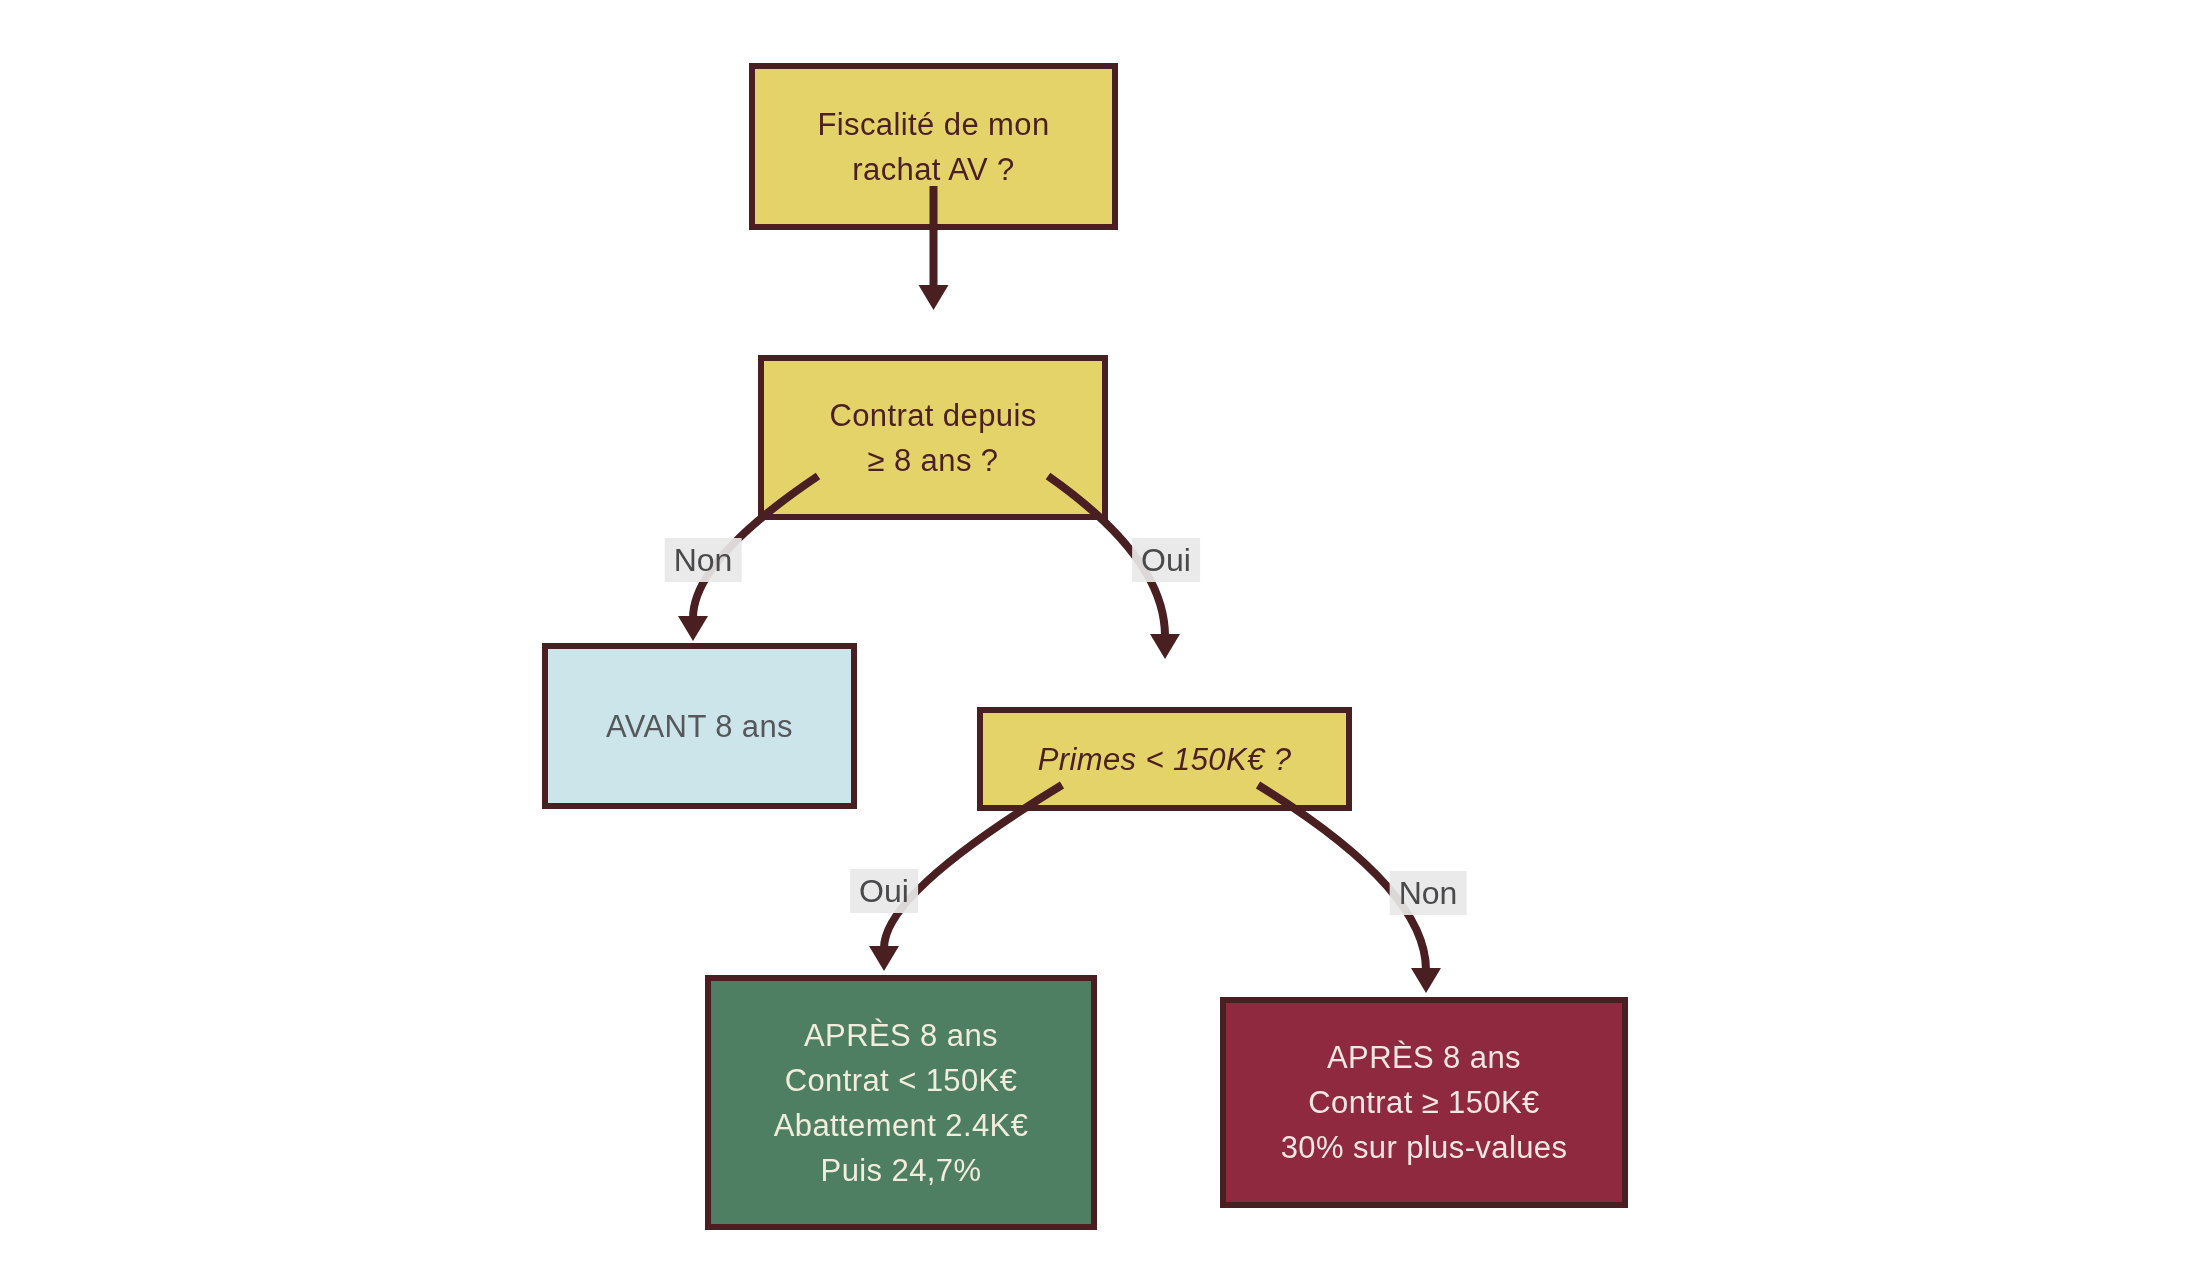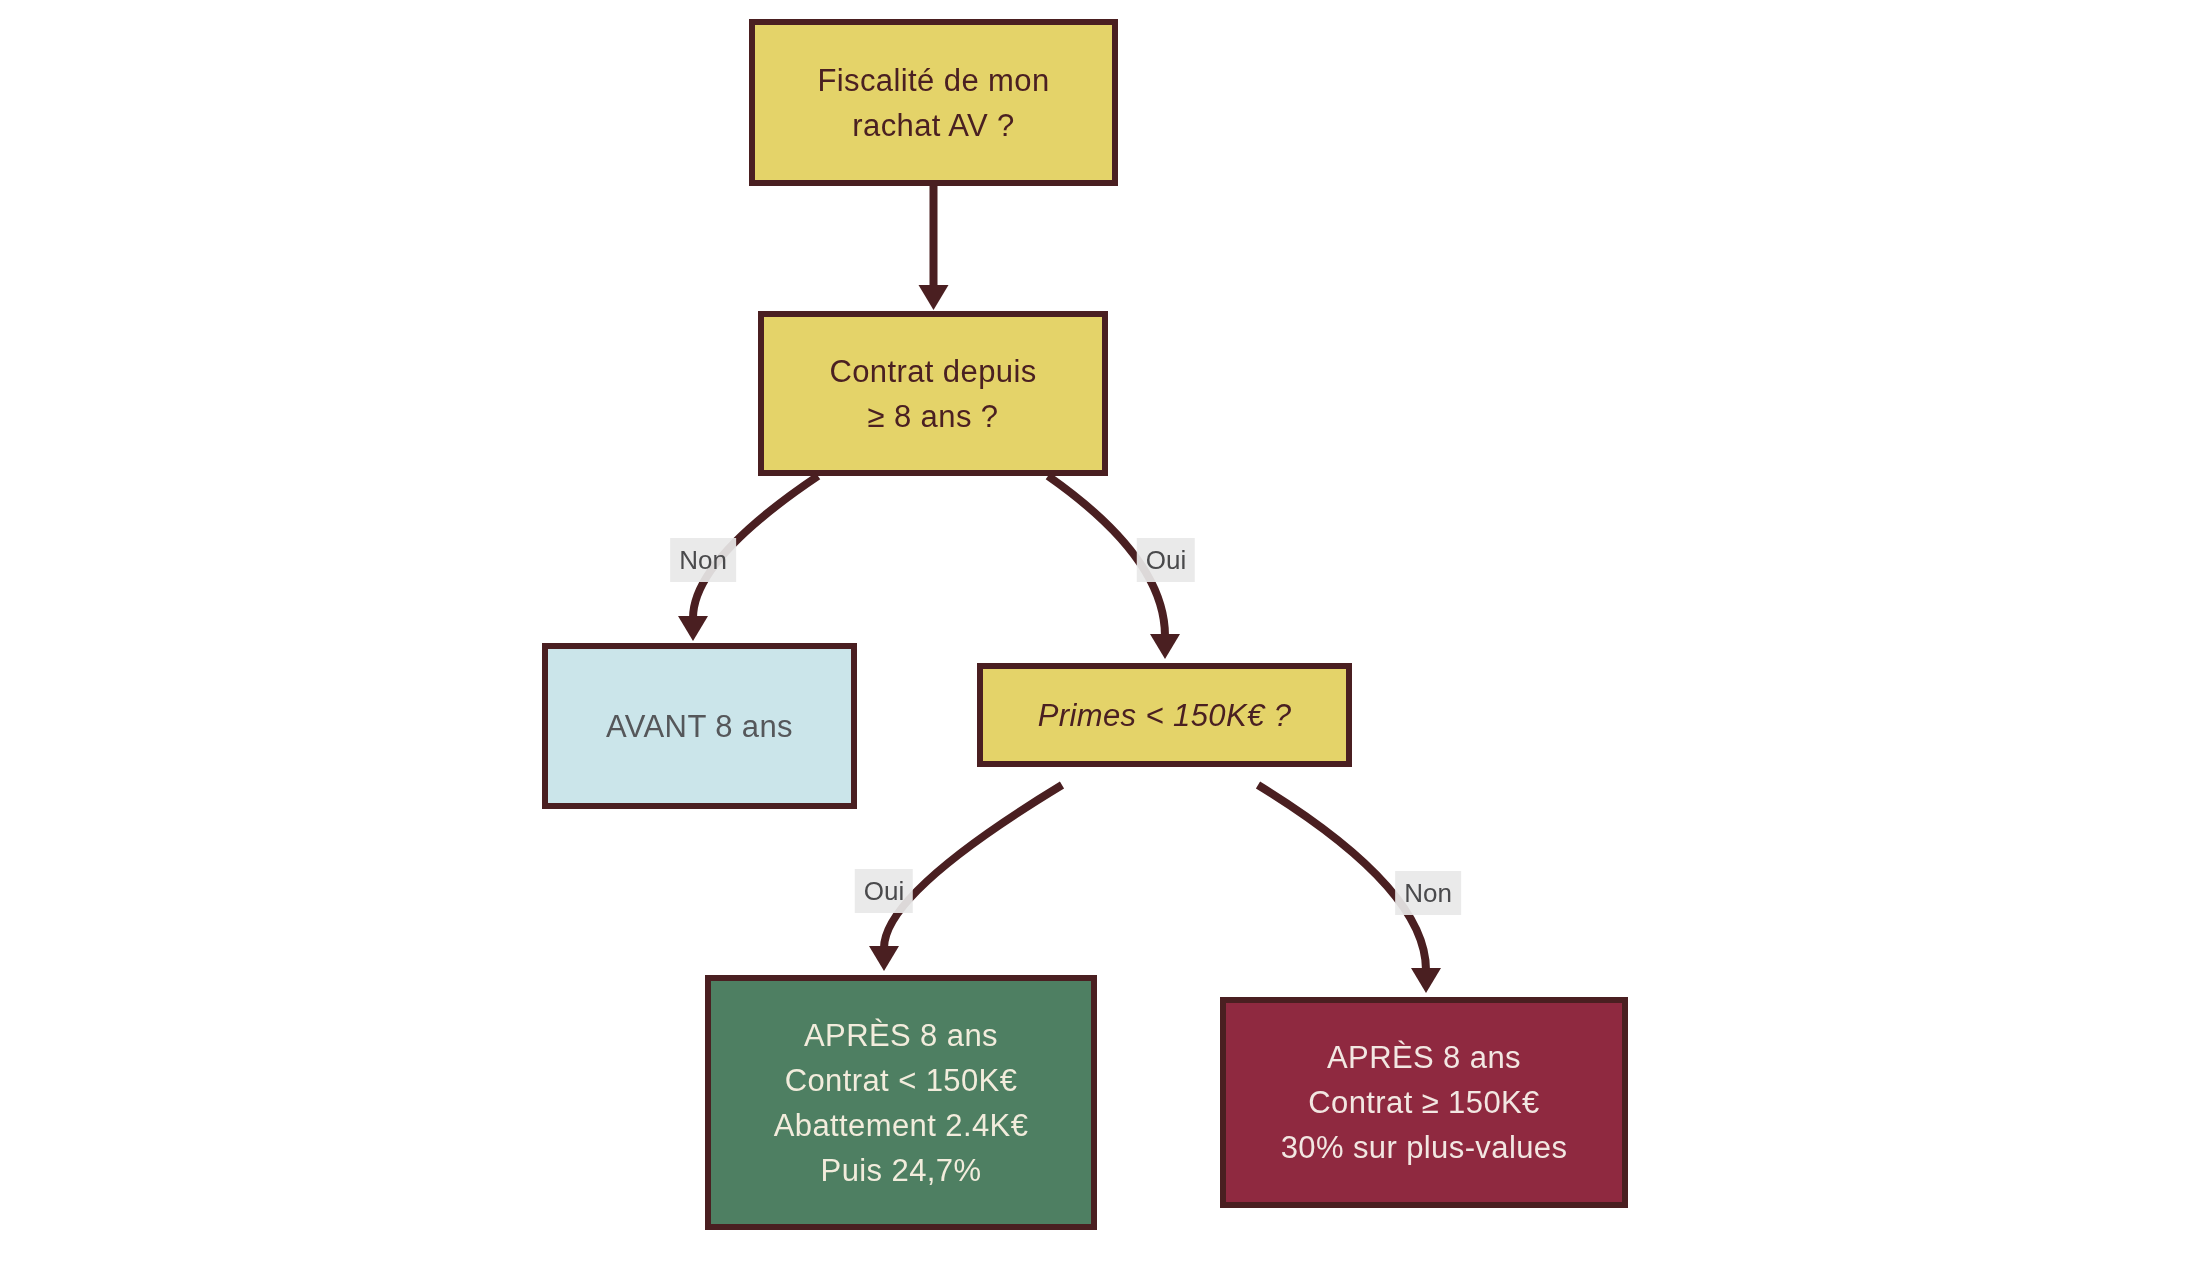--- a/index.html
+++ b/index.html
@@ -25,20 +25,21 @@
     justify-content: center;
     text-align: center;
     font-size: 31px;
     line-height: 45px;
     letter-spacing: 0.4px;
   }
   .node .line { width: 100%; }
   .question {
     background: #e4d369;
     color: #4a2022;
+    margin-top: 44px;
   }
   .result-before {
     background: #cbe5ea;
     color: #55575a;
     gap: 13px;
   }
   .result-green {
     background: #4e7f62;
     color: #f2ecdc;
   }
@@ -66,21 +67,21 @@
   }
   svg.arrows polygon {
     fill: #4a1f21;
     stroke: none;
   }
   .branch-label {
     position: absolute;
     transform: translate(-50%, -50%);
     background: rgba(232, 232, 232, 0.92);
     color: #4a4a4c;
-    font-size: 26px;
+    font-size: 32px;
     line-height: 30px;
     padding: 7px 9px;
     white-space: nowrap;
   }
   #label-non1 { left: 703px;  top: 560px; }
   #label-oui1 { left: 1166px; top: 560px; }
   #label-oui2 { left: 884px;  top: 891px; }
   #label-non2 { left: 1428px; top: 893px; }
 </style>
 </head>

